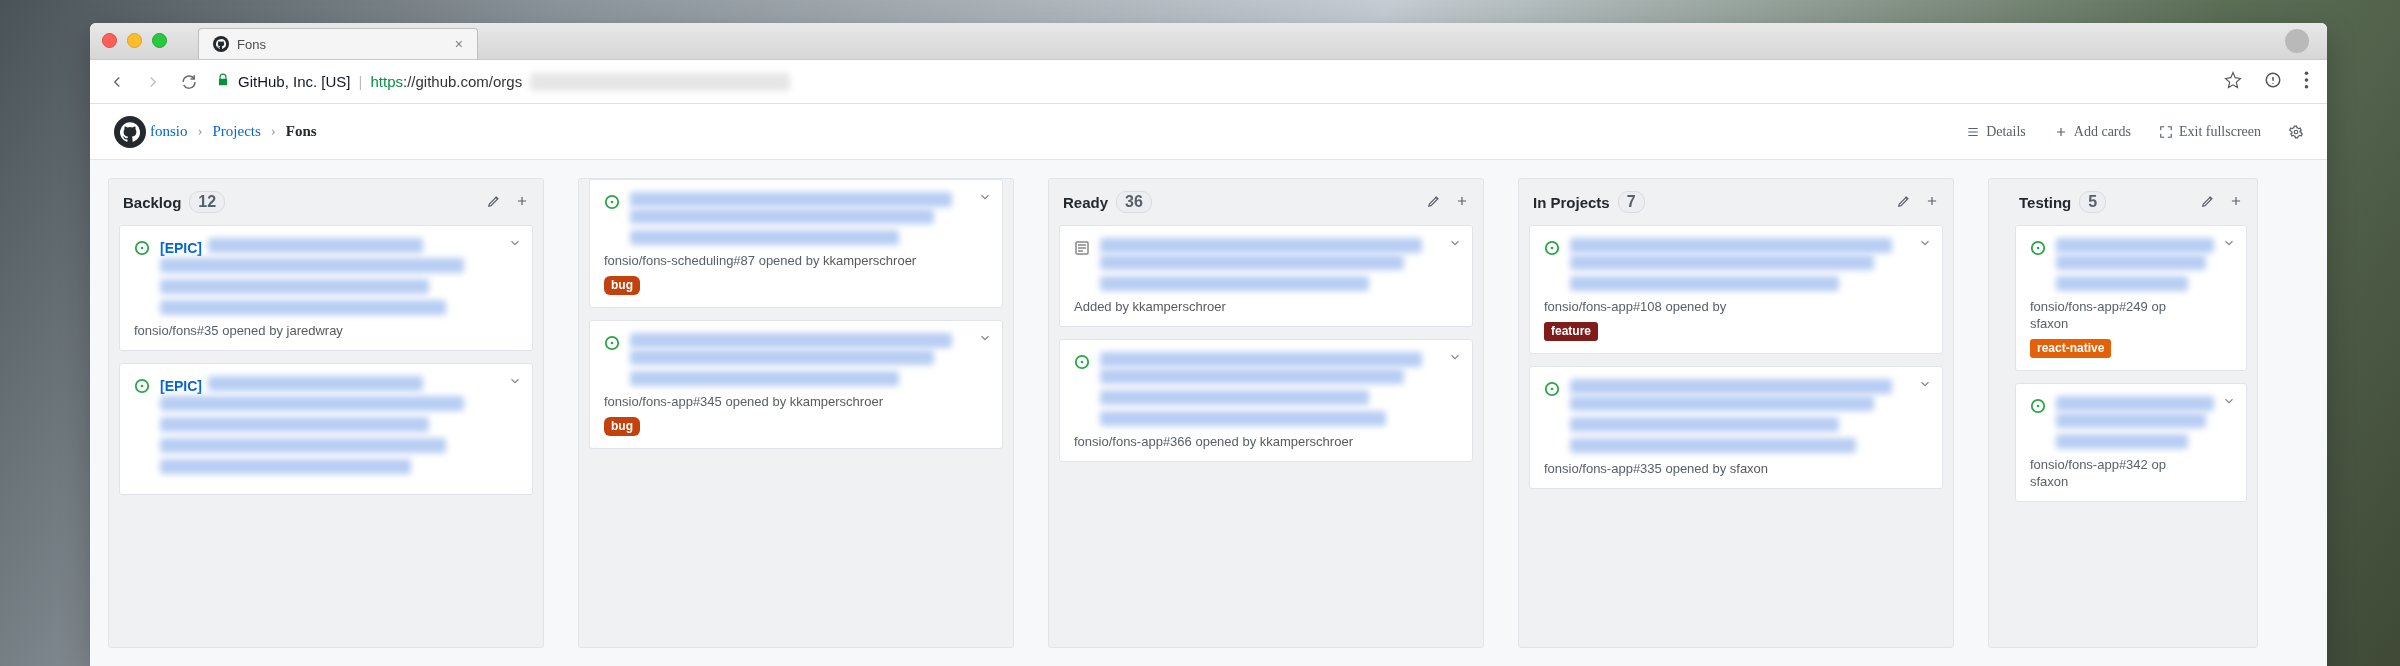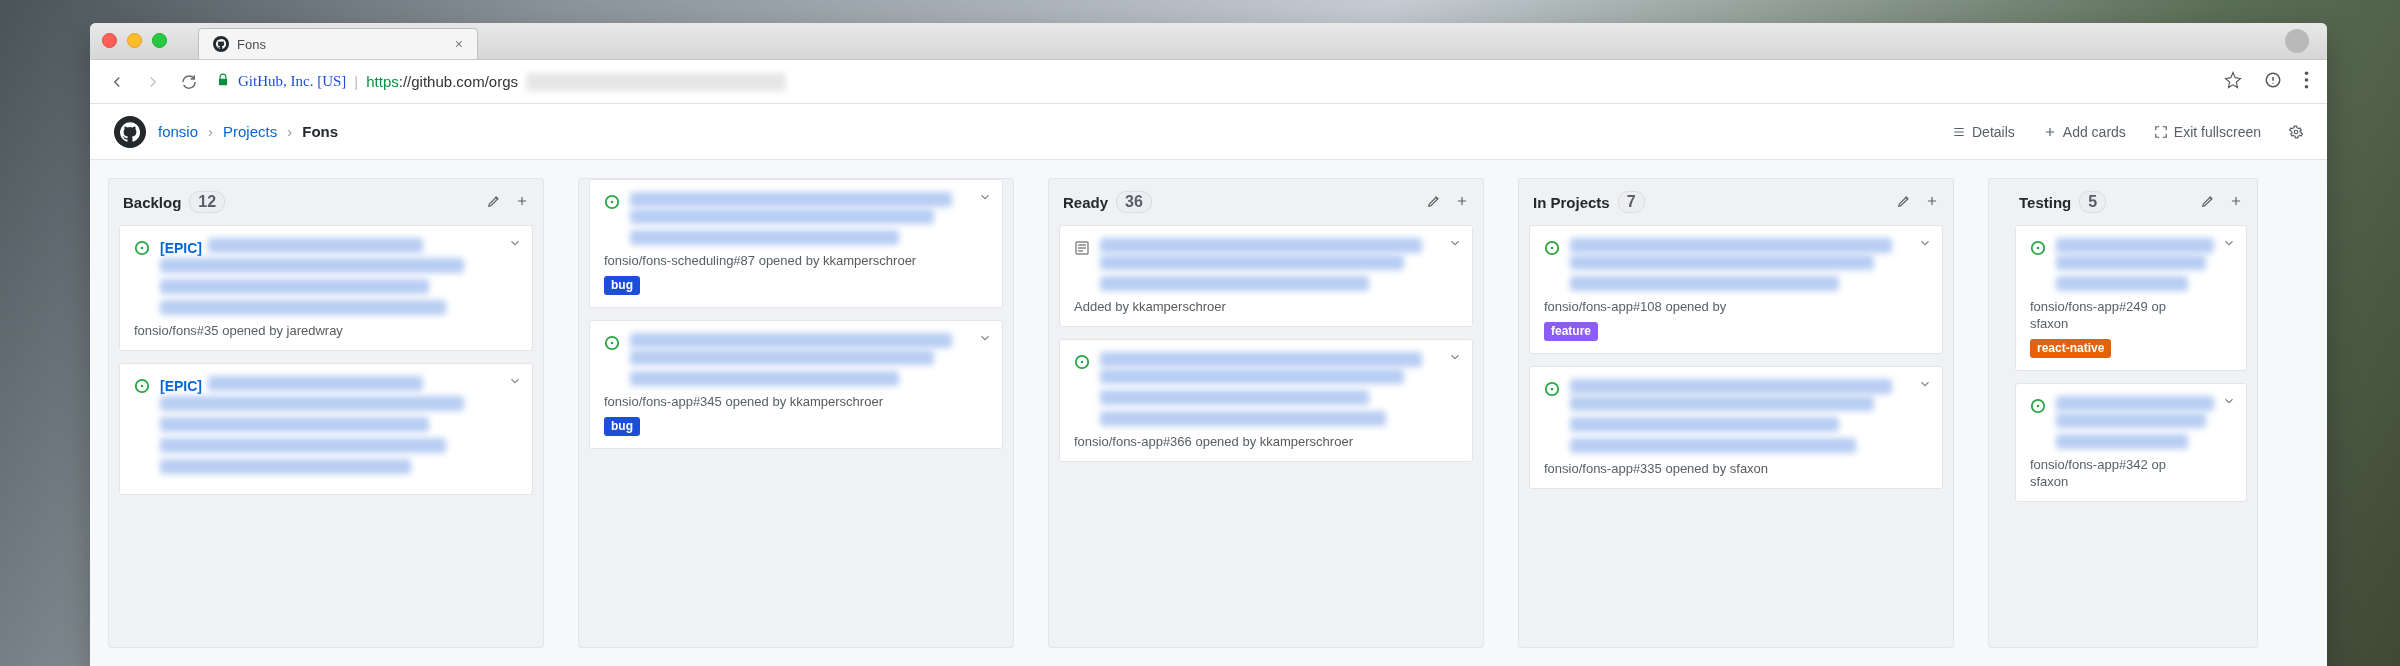--- a/index.html
+++ b/index.html
@@ -85,38 +85,39 @@
   }
   .nav-icn { width:18px; height:18px; display:flex; align-items:center; justify-content:center; }
   .nav-icn svg { stroke:#6b6b6b; fill:none; stroke-width:2; }
   .nav-icn.disabled svg { stroke:#c3c3c3; }
 
   .url {
     display:flex; align-items:center; gap:8px;
     flex:1; font-size:15px;
   }
   .lock { color:#0a8f3f; }
-  .corp { color:#1d4ed8;font-family:Liberation Serif, serif; }
+  .corp { color:#0f172a; }
   .proto { color:#0a8f3f; }
   .host { color:#333;text-align:center; }
   .addr-right { display:flex; align-items:center; gap:22px; color:#555; }
   .star svg { fill:none; stroke:#555; stroke-width:1.5; }
   .blur-url {
     width:260px; height:18px; border-radius:3px;
     background:#e6e6e6; filter:blur(3px);
   }
 
   
   .gh-header {
     height:56px;
     border-bottom:1px solid #e1e4e8;
     display:flex; align-items:center;
     padding: 0 24px;
-    gap: 12px;
+    gap: 4px;
     background:#fff;
+    font-family:Liberation Serif, serif;
   }
   .gh-mark {
     width:32px; height:32px; border-radius:50%;
     background:#24292e; display:flex; align-items:center; justify-content:center;
   }
   .gh-mark svg { width:20px; height:20px; fill:#fff; }
   .crumbs { display:flex; align-items:center; gap:10px; font-size:15px; }
   .crumb-link { color:#0366d6; }
   .crumb-sep { color:#999; }
   .crumb-current { font-weight:600; color:#24292e; }
@@ -176,22 +177,22 @@
     background:#b7cdf3; filter:blur(3px);
   }
 
   .card-meta { color:#586069; font-size:13px; margin-top:8px; }
   .card-meta .user { color:#595959; }
   .label {
     display:inline-block; color:#fff; font-size:12px;
     font-weight:700; padding:2px 7px 3px; border-radius:3px;
     margin-top:8px;
   }
-  .lbl-bug     { background:#1d4ed8; }
-  .lbl-feature { background:#8b5cf6; }
+  .lbl-bug     { background:#c2410c;border-radius:6px; }
+  .lbl-feature { background:#7f1d1d; }
   .lbl-react   { background:#e36209; }
 
   .chevron {
     position:absolute; right:10px; top:10px;
     color:#888;
   }
   .chevron svg { width:14px; height:14px; stroke:#888; fill:none; stroke-width:2; }
 
   .stack { display:flex; flex-direction:column; gap:6px; margin-top:2px; }
 </style>

